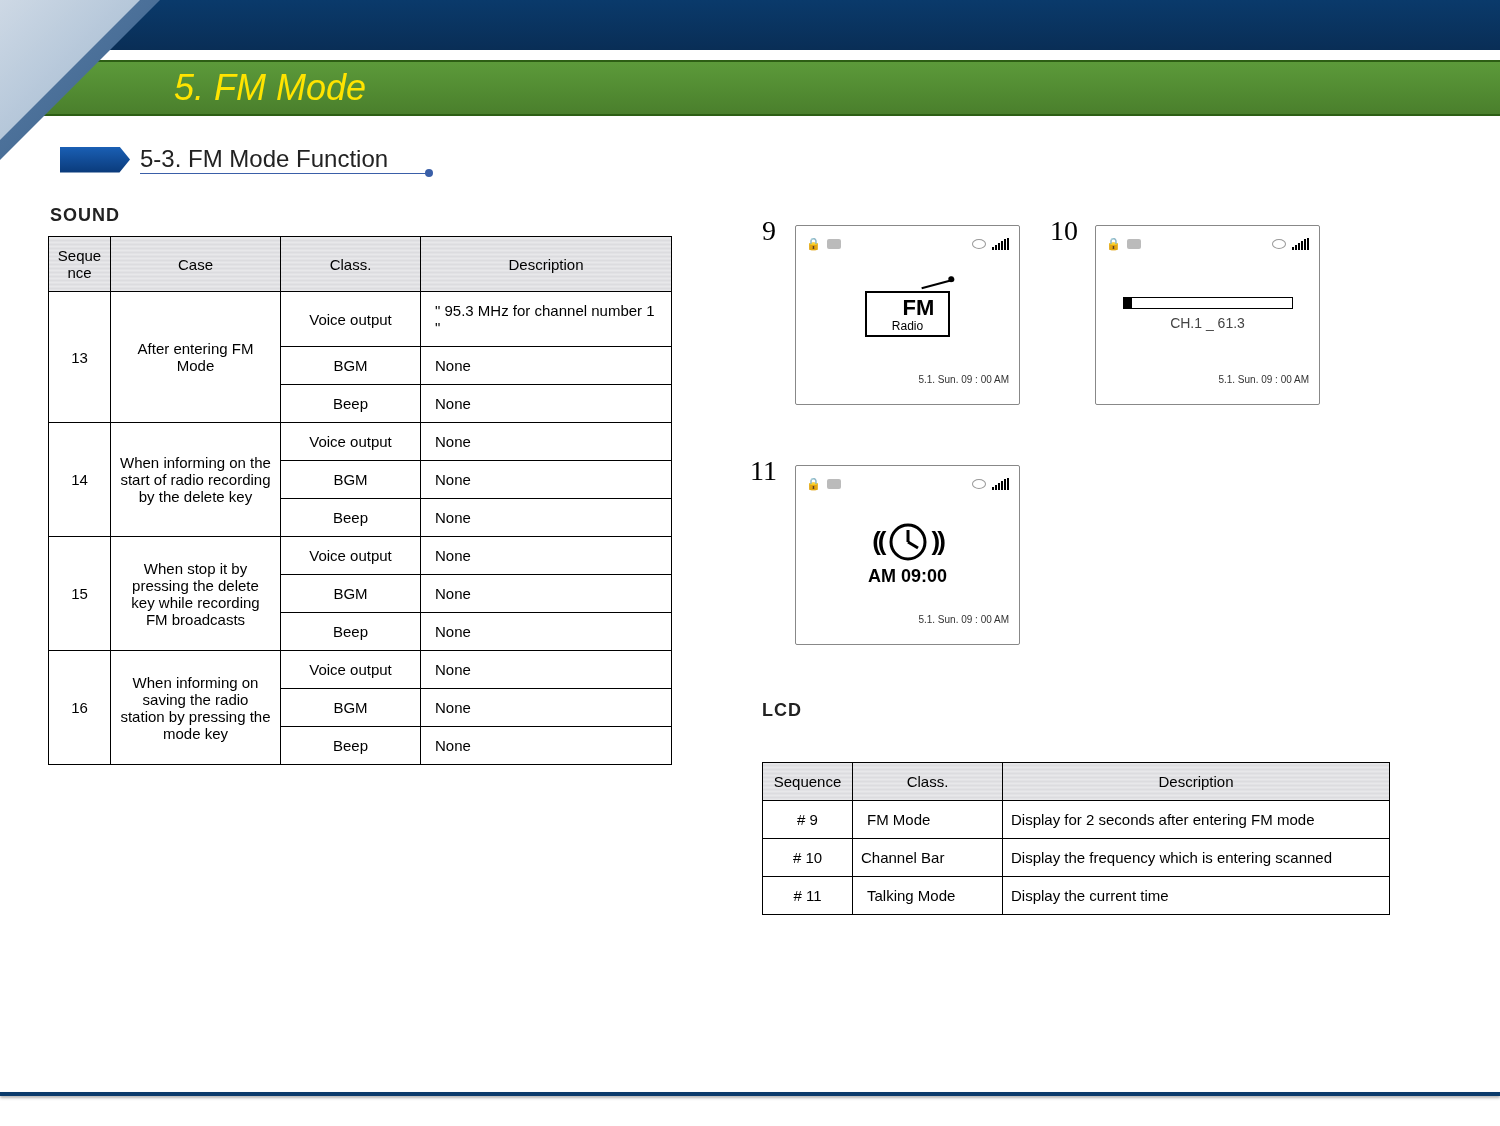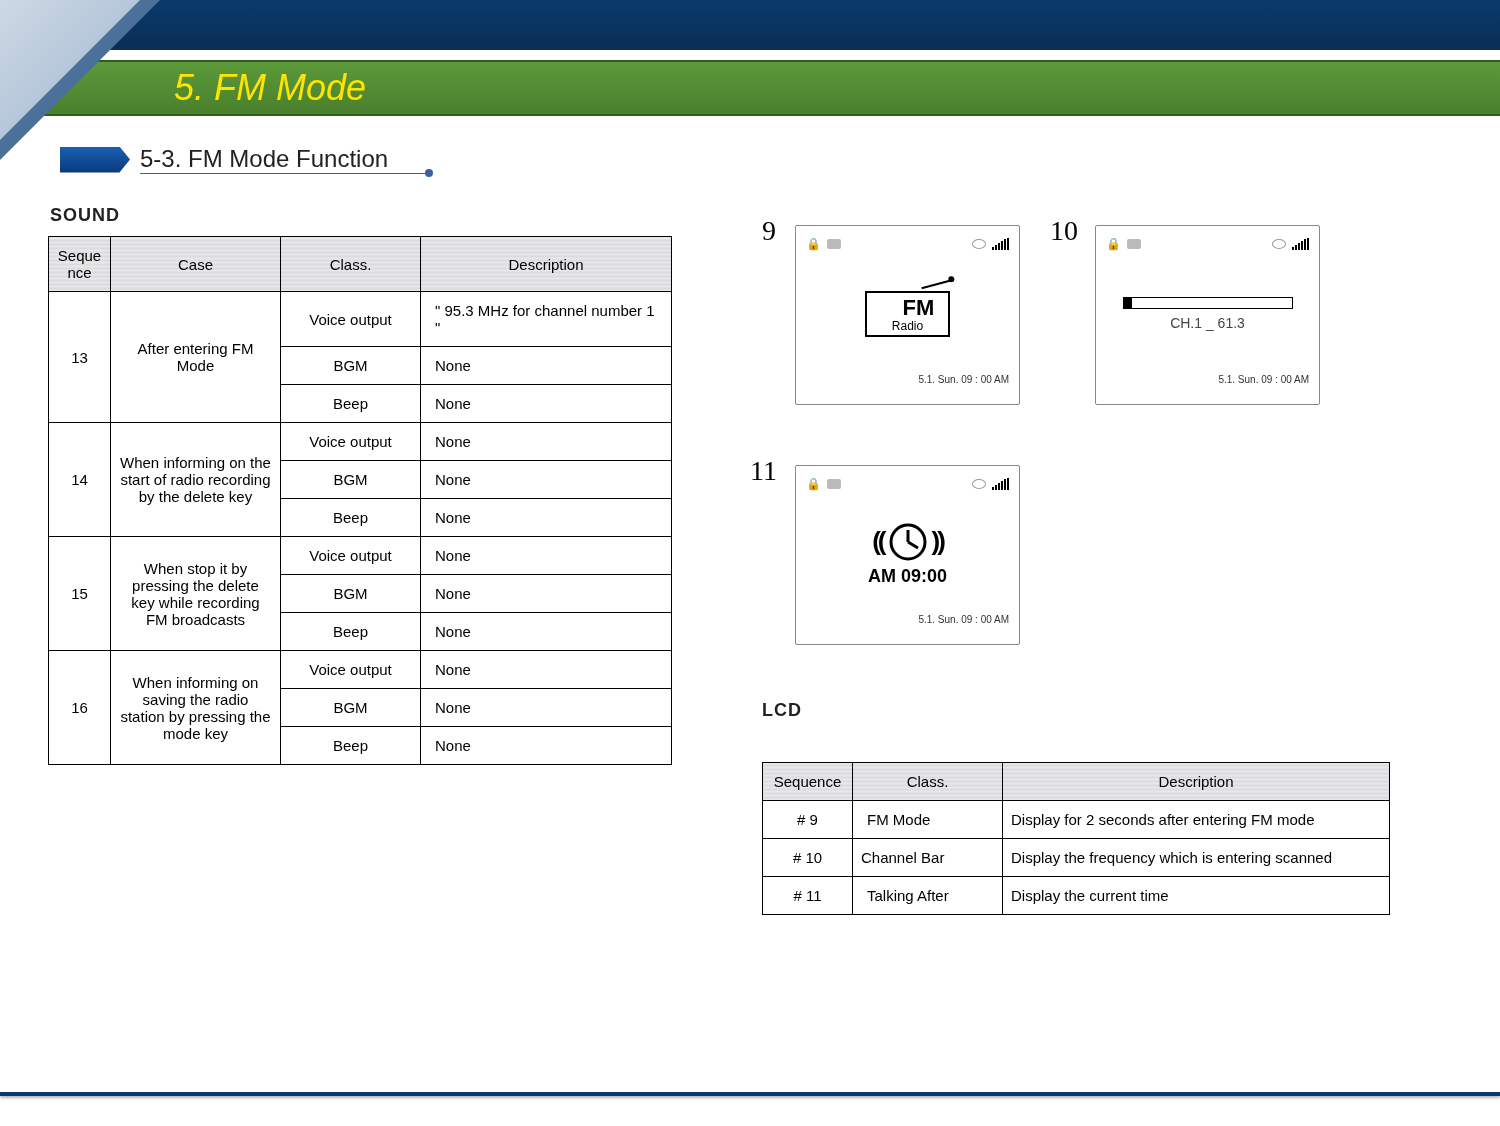--- a/index.html
+++ b/index.html
@@ -434,19 +434,19 @@
       <td style="text-align:left;padding-left:14px">FM Mode</td>
       <td class="desc">Display for 2 seconds after entering FM mode</td>
     </tr>
     <tr>
       <td># 10</td>
       <td style="text-align:left;">Channel Bar</td>
       <td class="desc">Display the frequency which is entering scanned</td>
     </tr>
     <tr>
       <td># 11</td>
-      <td style="text-align:left;padding-left:14px">Talking After</td>
+      <td style="text-align:left;padding-left:14px">Talking Mode</td>
       <td class="desc">Display the current time</td>
     </tr>
   </tbody>
 </table>
 
 <div class="bottom-bar"></div>
 
 </body></html>

